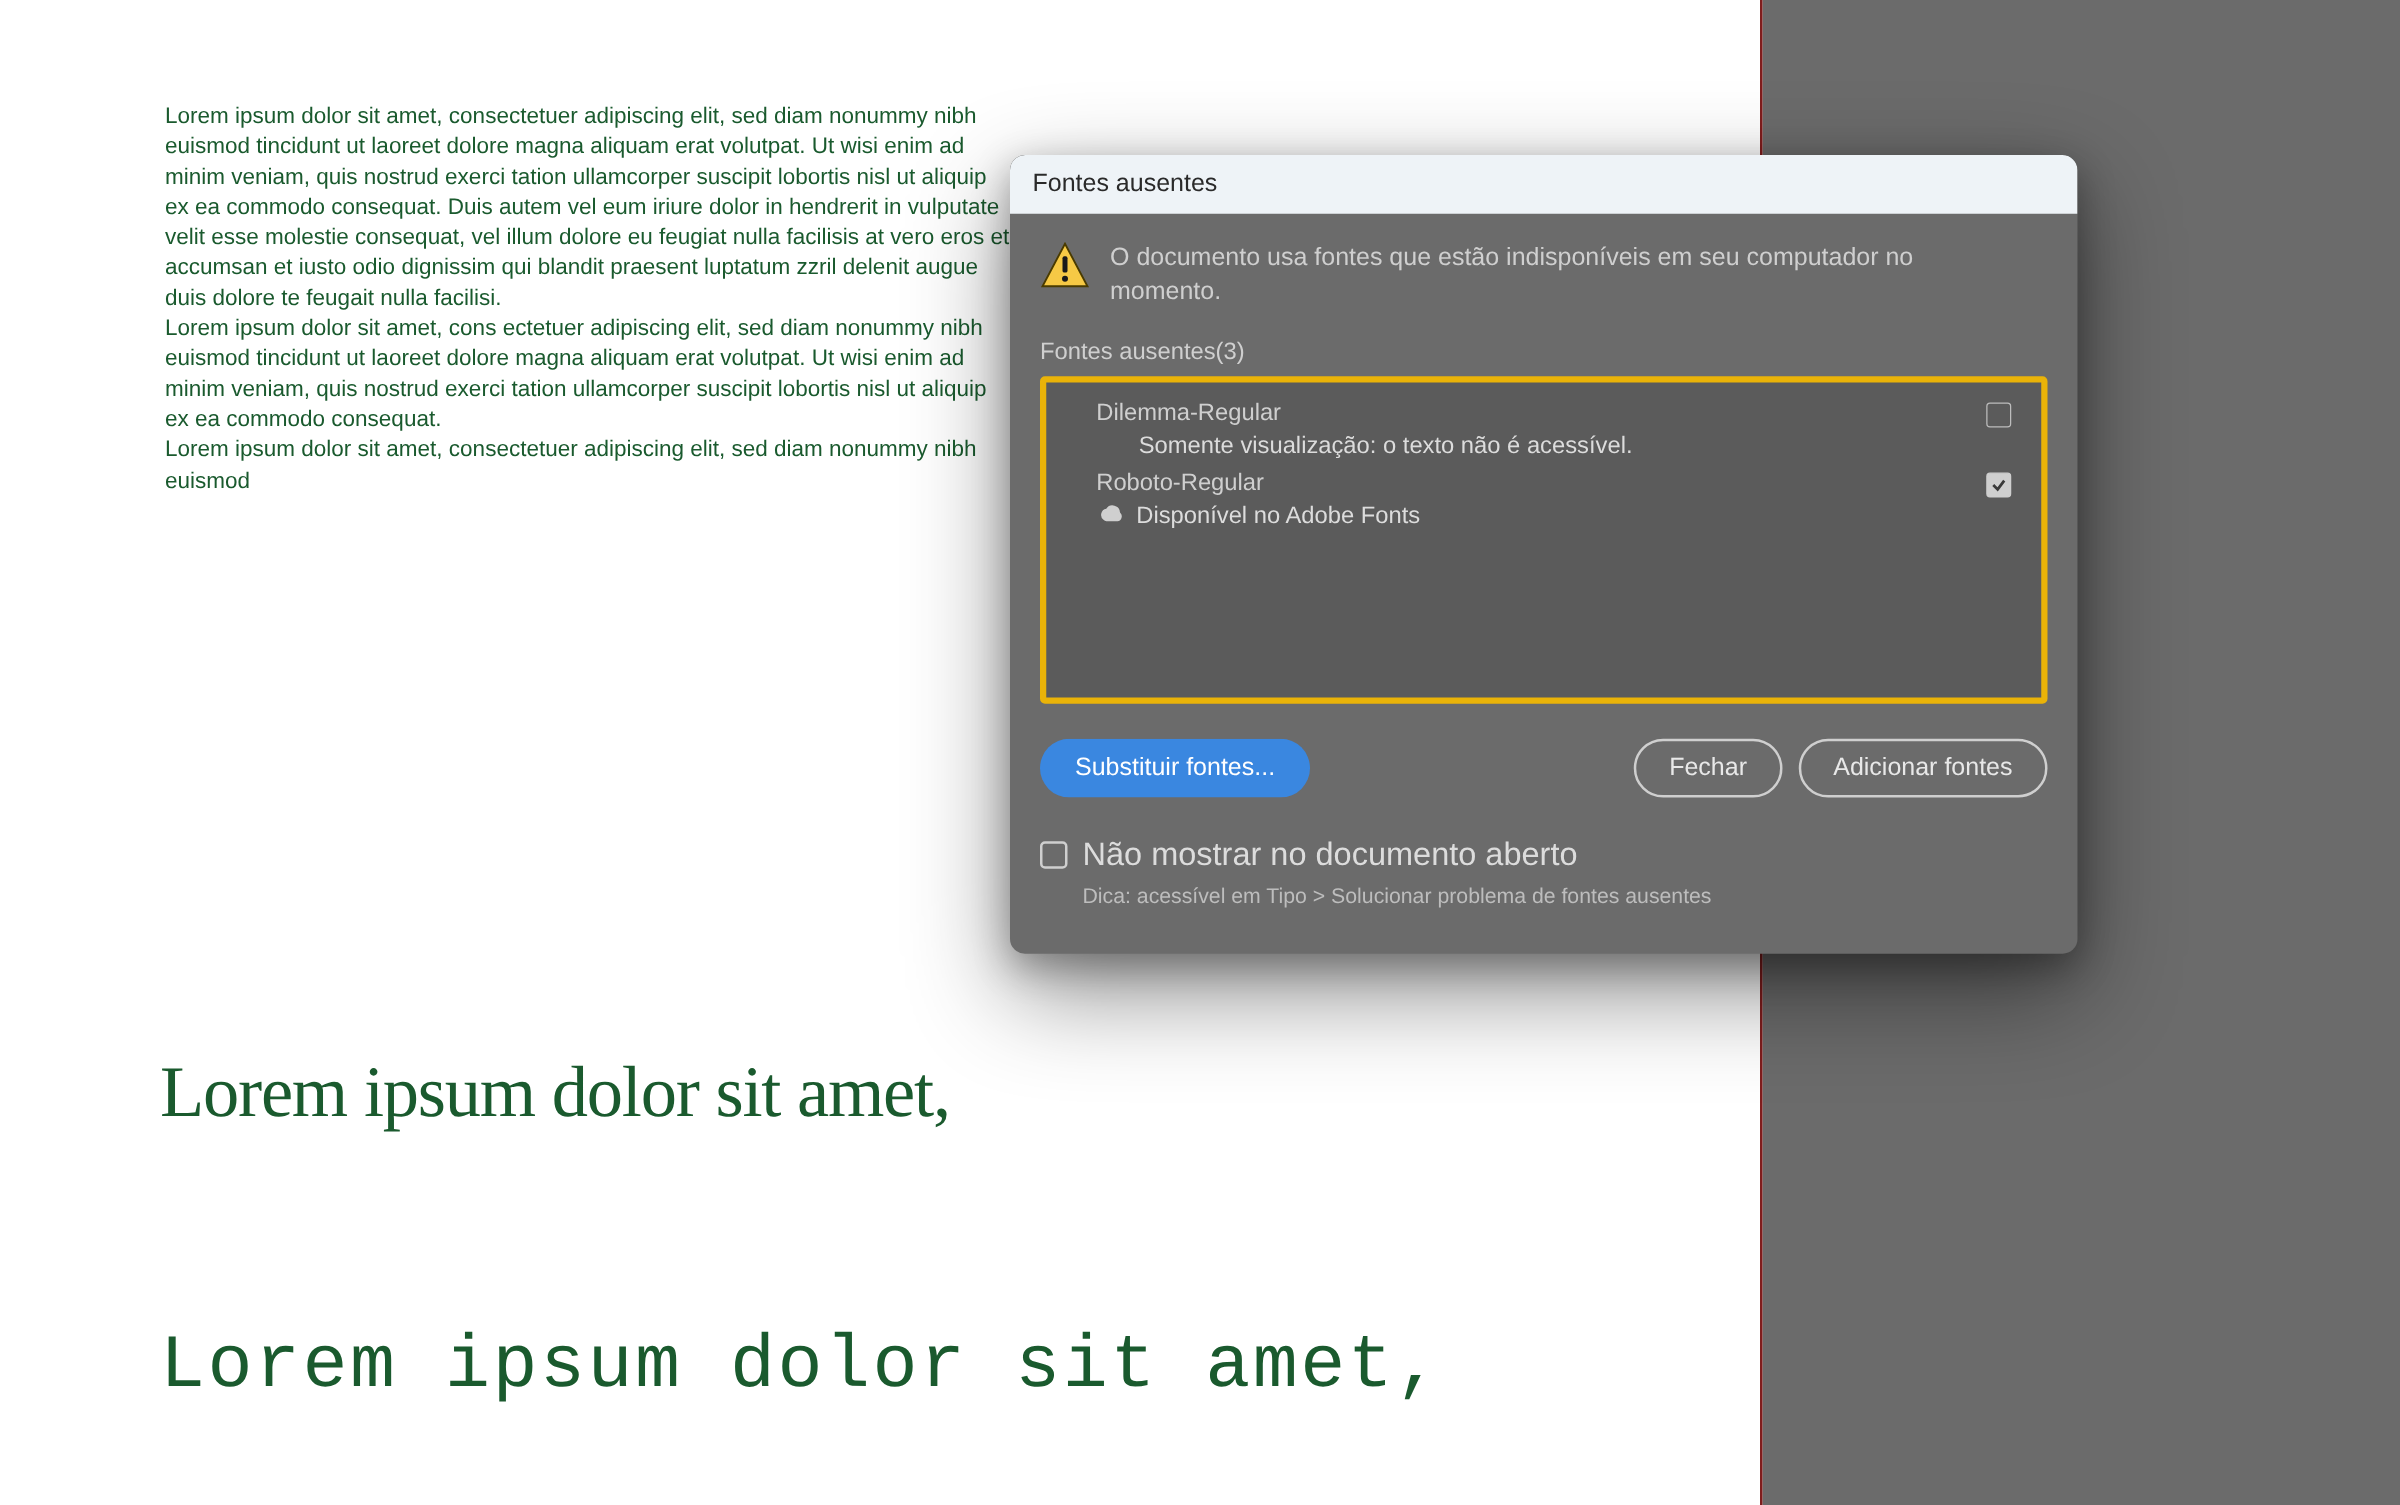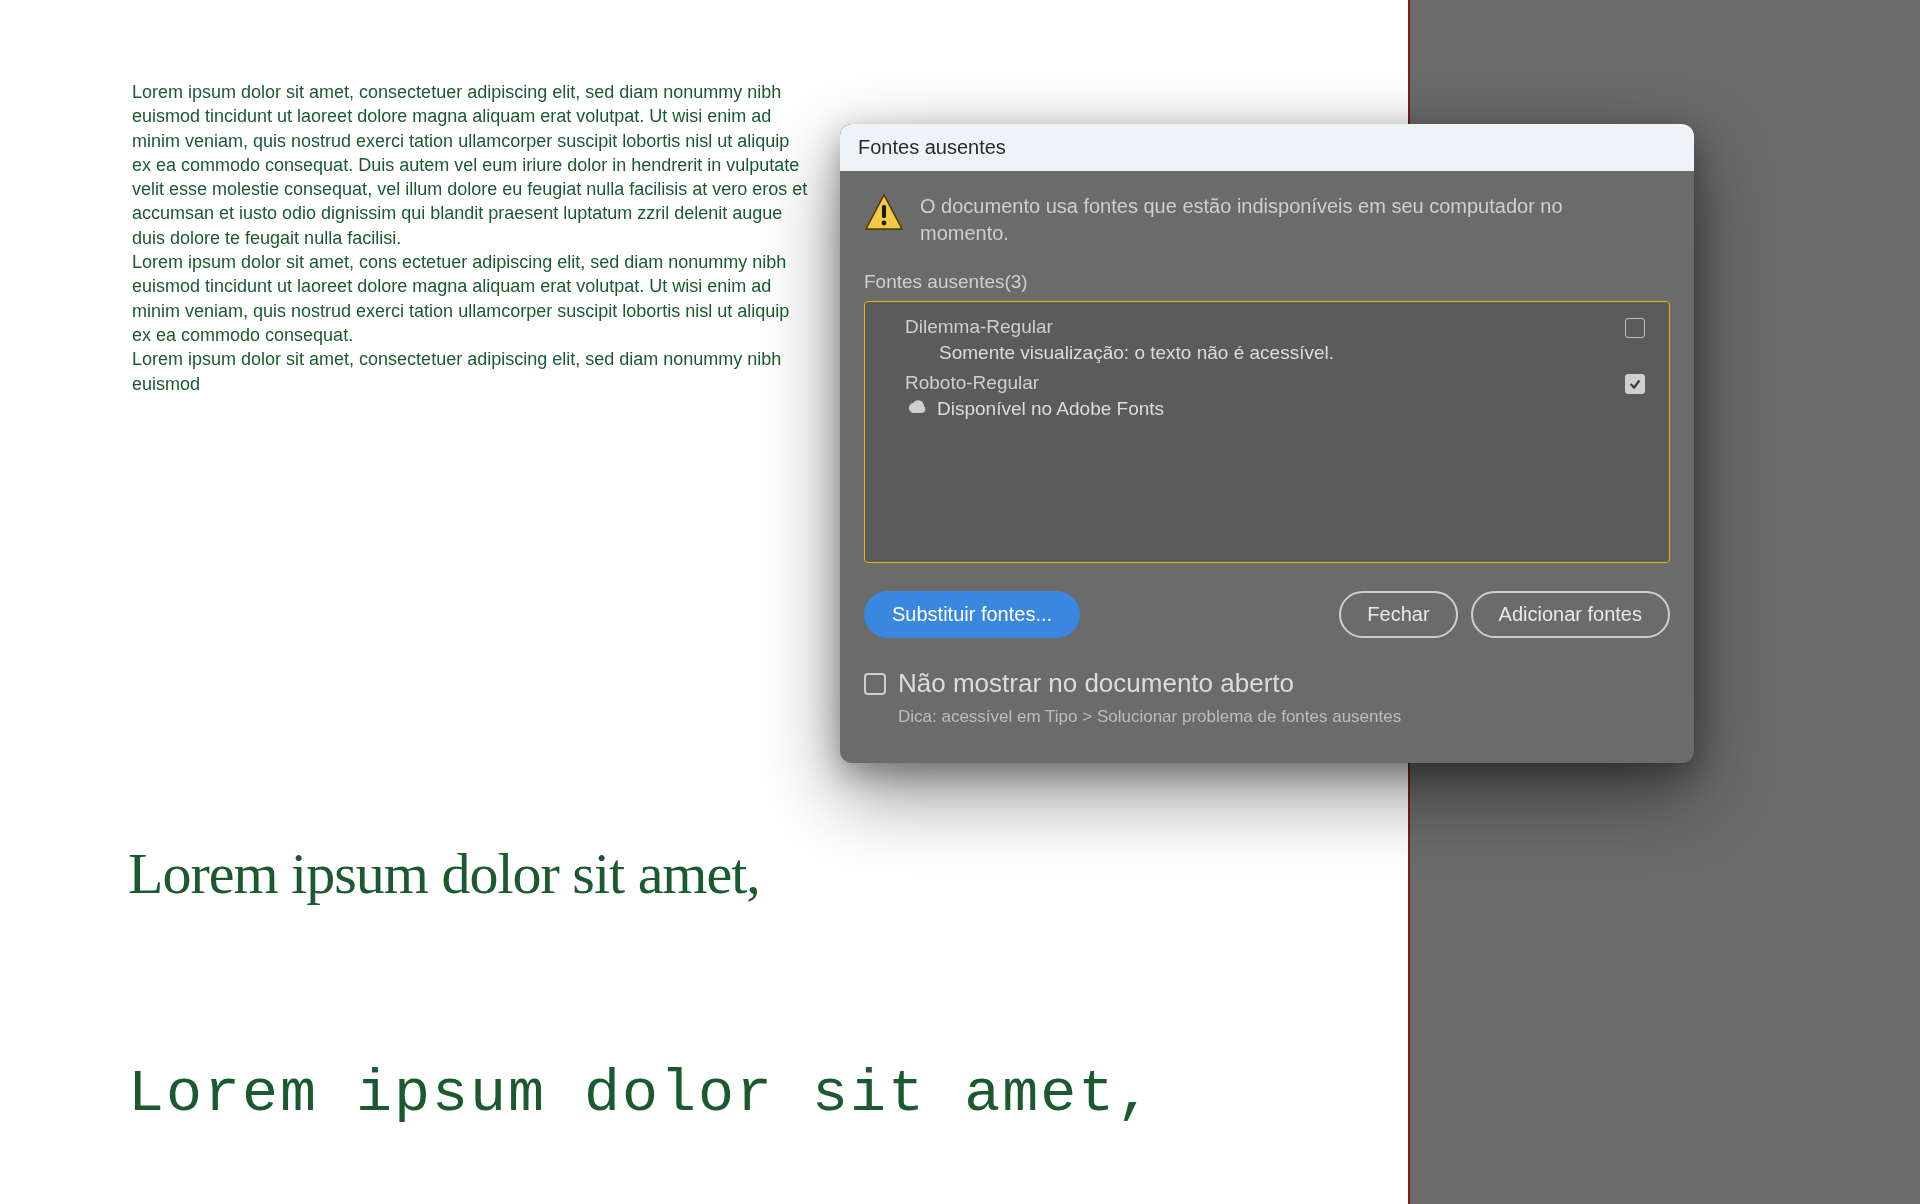--- a/index.html
+++ b/index.html
@@ -60,21 +60,21 @@
     left: 128px;
     top: 1060px;
     color: #1a5a2e;
     font-size: 60px;
     font-family: "Courier New", monospace;
     letter-spacing: 2px;
   }
 
   .dialog {
     position: absolute;
-    left: 840px;
+    left: 808px;
     top: 124px;
     width: 854px;
     background: #6b6b6b;
     border-radius: 12px;
     box-shadow: 0 30px 80px rgba(0,0,0,0.45), 0 10px 30px rgba(0,0,0,0.3);
     overflow: hidden;
   }
   .dialog-title {
     background: #eef3f7;
     color: #2a2a2a;
@@ -104,21 +104,21 @@
     line-height: 1.35;
     max-width: 690px;
   }
   .list-label {
     font-size: 19px;
     color: #cfcfcf;
     margin-bottom: 8px;
   }
   .font-list {
     background: #5b5b5b;
-    border: 1px solid #eab308;
+    border: 5px solid #eab308;
     border-radius: 4px;
     height: 262px;
     padding: 10px 0;
   }
   .font-item {
     display: flex;
     align-items: flex-start;
     justify-content: space-between;
     padding: 4px 24px 4px 40px;
   }

